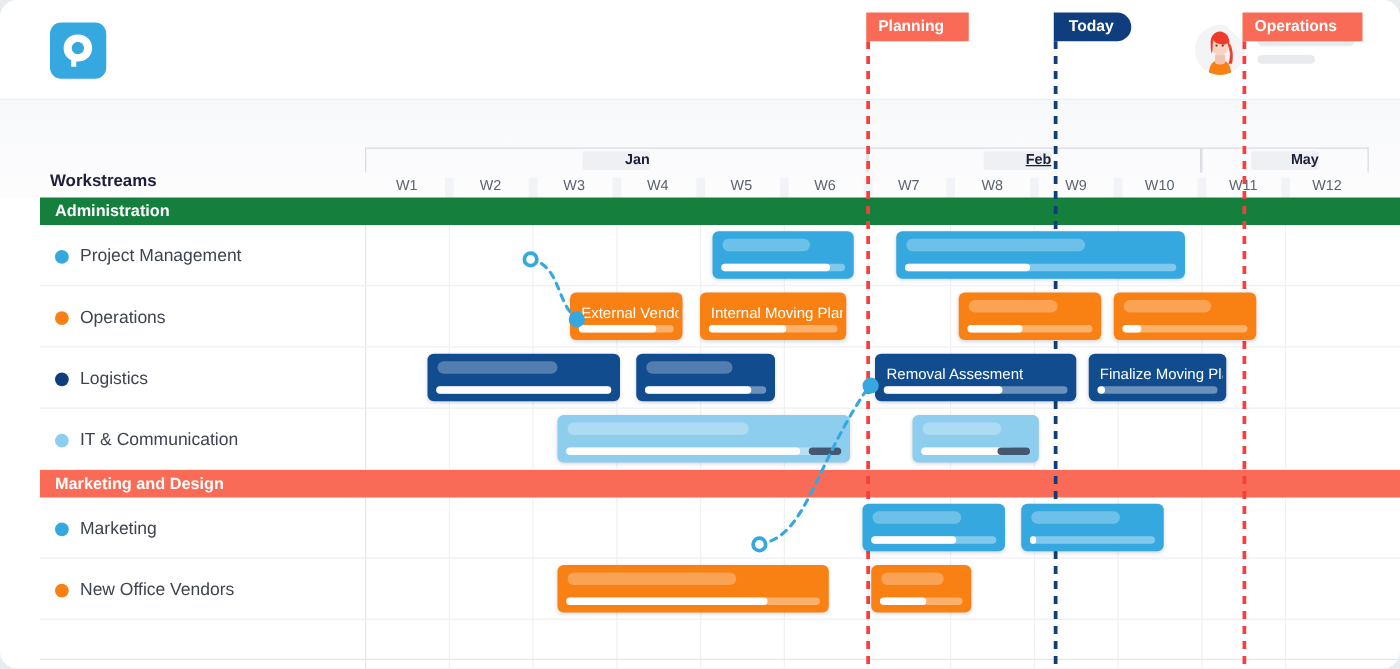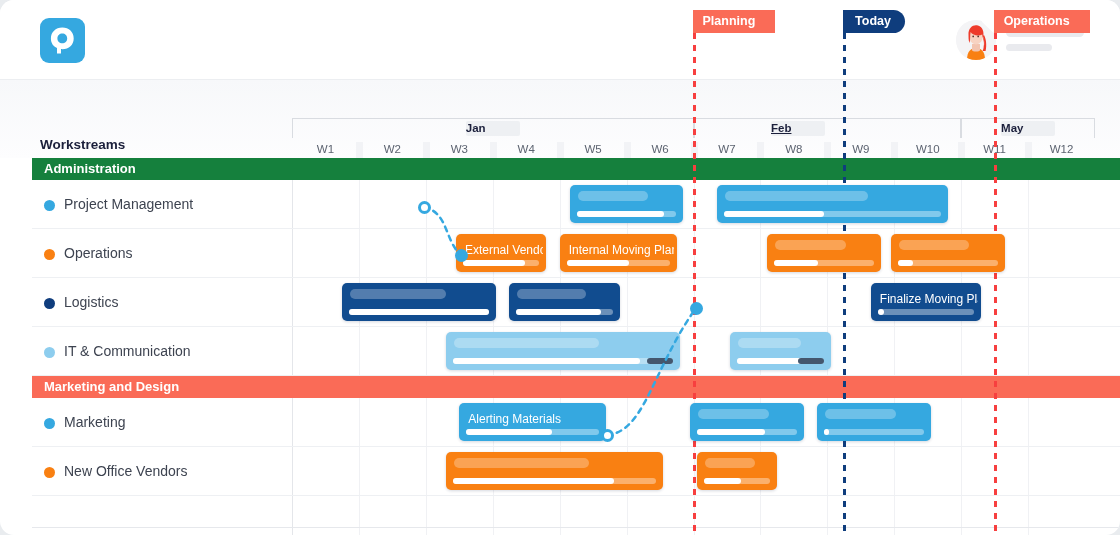--- a/index.html
+++ b/index.html
@@ -66,21 +66,21 @@
   .month-box {
     position: absolute; top: 38px; height: 20px;
     border-top: 1px solid #d9dce1;
     border-left: 1px solid #d9dce1;
     border-right: 1px solid #d9dce1;
   }
   .month-name {
     position: absolute; top: 41px; height: 15px;
     background: #eef0f3; border-radius: 2px;
     font-size: 11.5px; font-weight: bold; color: #1b1f3b;
-    text-align: left; line-height: 15px;
+    text-align: right; line-height: 15px;
   }
   .week-label {
     position: absolute; top: 63px; height: 14px;
     font-size: 11.5px; color: #5c6370; text-align: center;
   }
   .week-tick {
     position: absolute; top: 62px; width: 7px; height: 16px;
     background: #f2f3f6;
   }
   .col-line {
@@ -219,21 +219,21 @@
     <div class="ph-bar" id="ph2"></div>
   </div>
 
   <div id="header-band"></div>
   <div id="workstreams-label">Workstreams</div>
 
   <div id="grid-area">
       <div class="month-box" style="left: 0px; width: 401.5px;"></div>
       <div class="month-name" style="left: 173.75px; width: 54px;">Jan</div>
       <div class="month-box" style="left: 401.5px; width: 267.667px;"></div>
-      <div class="month-name" style="left: 479px; width: 54px; text-decoration: underline;">Feb</div>
+      <div class="month-name" style="left: 495px; width: 54px; text-decoration: underline;">Feb</div>
       <div class="month-box" style="left: 669.167px; width: 133.833px;"></div>
       <div class="month-name" style="left: 709.083px; width: 54px;">May</div>
       <div class="week-label" style="left: 0px; width: 66.9167px;">W1</div>
       <div class="week-label" style="left: 66.9167px; width: 66.9167px;">W2</div>
       <div class="week-tick" style="left: 63.9167px;"></div>
       <div class="col-line" style="left: 66.9167px; height: 447px;"></div>
       <div class="week-label" style="left: 133.833px; width: 66.9167px;">W3</div>
       <div class="week-tick" style="left: 130.833px;"></div>
       <div class="col-line" style="left: 133.833px; height: 447px;"></div>
       <div class="week-label" style="left: 200.75px; width: 66.9167px;">W4</div>
@@ -354,44 +354,44 @@
       <div class="track">
         <div class="fill" style="width: 100%;"></div>
       </div>
     </div>
     <div class="bar" style="left: 509.479px; top: 283px; width: 110.412px; background: rgb(17, 76, 143);">
       <div class="bar-ghost" style="width: 68.4557px;"></div>
       <div class="track">
         <div class="fill" style="width: 88%;"></div>
       </div>
     </div>
+    <div class="bar" style="left: 700.192px; top: 283px; width: 160.6px; background: rgb(17, 76, 143);">
+      <div class="bar-label" style="width: 148.6px;">Removal Assesment</div>
+      <div class="track">
+        <div class="fill" style="width: 65%;"></div>
+      </div>
+    </div>
     <div class="bar" style="left: 870.829px; top: 283px; width: 110.412px; background: rgb(17, 76, 143);">
       <div class="bar-label" style="width: 98.4125px;">Finalize Moving Plan</div>
       <div class="track">
         <div class="fill" style="width: 6%;"></div>
       </div>
     </div>
     <div class="bar" style="left: 445.908px; top: 332px; width: 234.208px; background: rgb(141, 205, 238);">
       <div class="bar-ghost" style="width: 145.209px;"></div>
       <div class="track">
         <div class="fill" style="width: 85%;"></div>
         <div class="cap" style="right: 0px;"></div>
       </div>
     </div>
     <div class="bar" style="left: 730.304px; top: 332px; width: 100.375px; background: rgb(141, 205, 238);">
       <div class="bar-ghost" style="width: 62.2325px;"></div>
       <div class="track">
         <div class="fill" style="width: 85%;"></div>
         <div class="cap" style="right: 0px;"></div>
-      </div>
-    </div>
-    <div class="bar" style="left: 459.292px; top: 403px; width: 147.217px; background: rgb(53, 168, 224);">
-      <div class="bar-label" style="width: 135.217px;">Alerting Materials</div>
-      <div class="track">
-        <div class="fill" style="width: 64%;"></div>
       </div>
     </div>
     <div class="bar" style="left: 690.154px; top: 403px; width: 113.758px; background: rgb(53, 168, 224);">
       <div class="bar-ghost" style="width: 70.5302px;"></div>
       <div class="track">
         <div class="fill" style="width: 68%;"></div>
       </div>
     </div>
     <div class="bar" style="left: 817.296px; top: 403px; width: 113.758px; background: rgb(53, 168, 224);">
       <div class="bar-ghost" style="width: 70.5302px;"></div>

